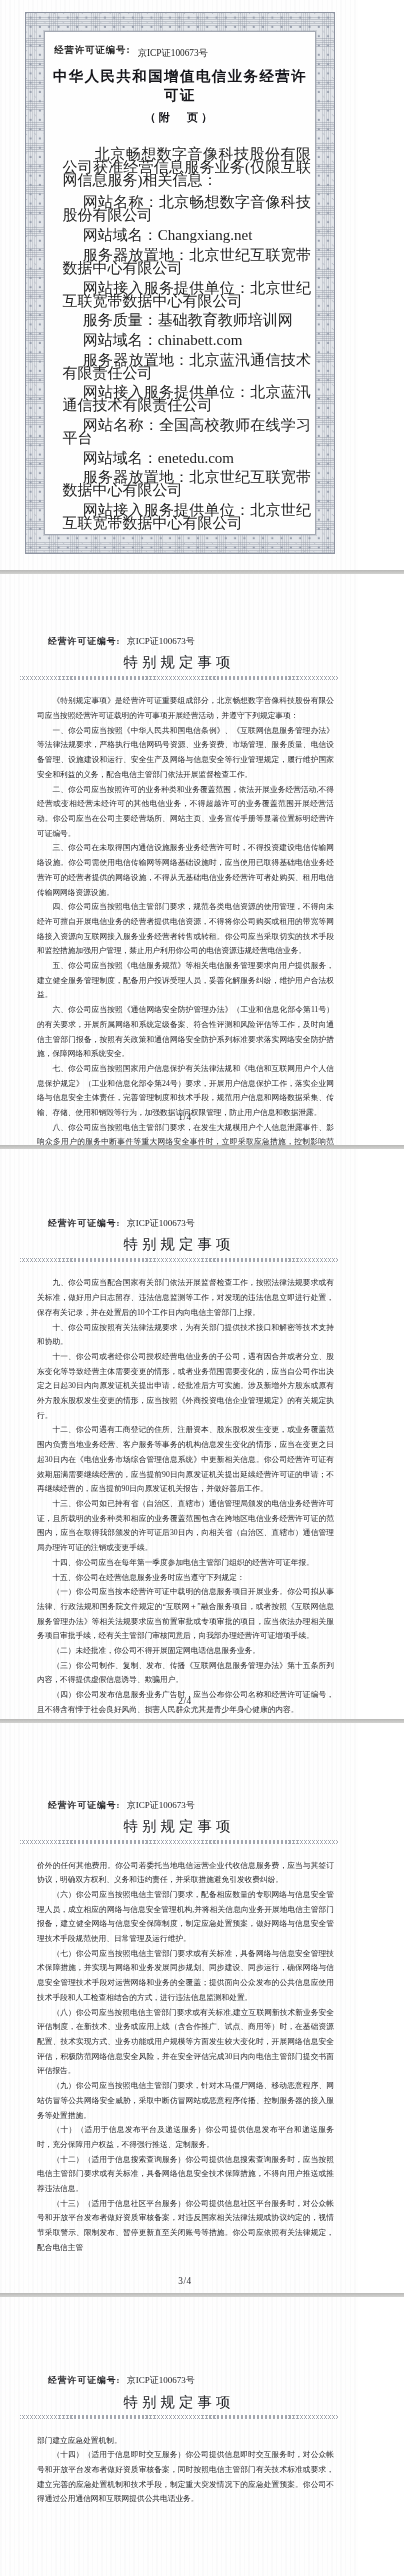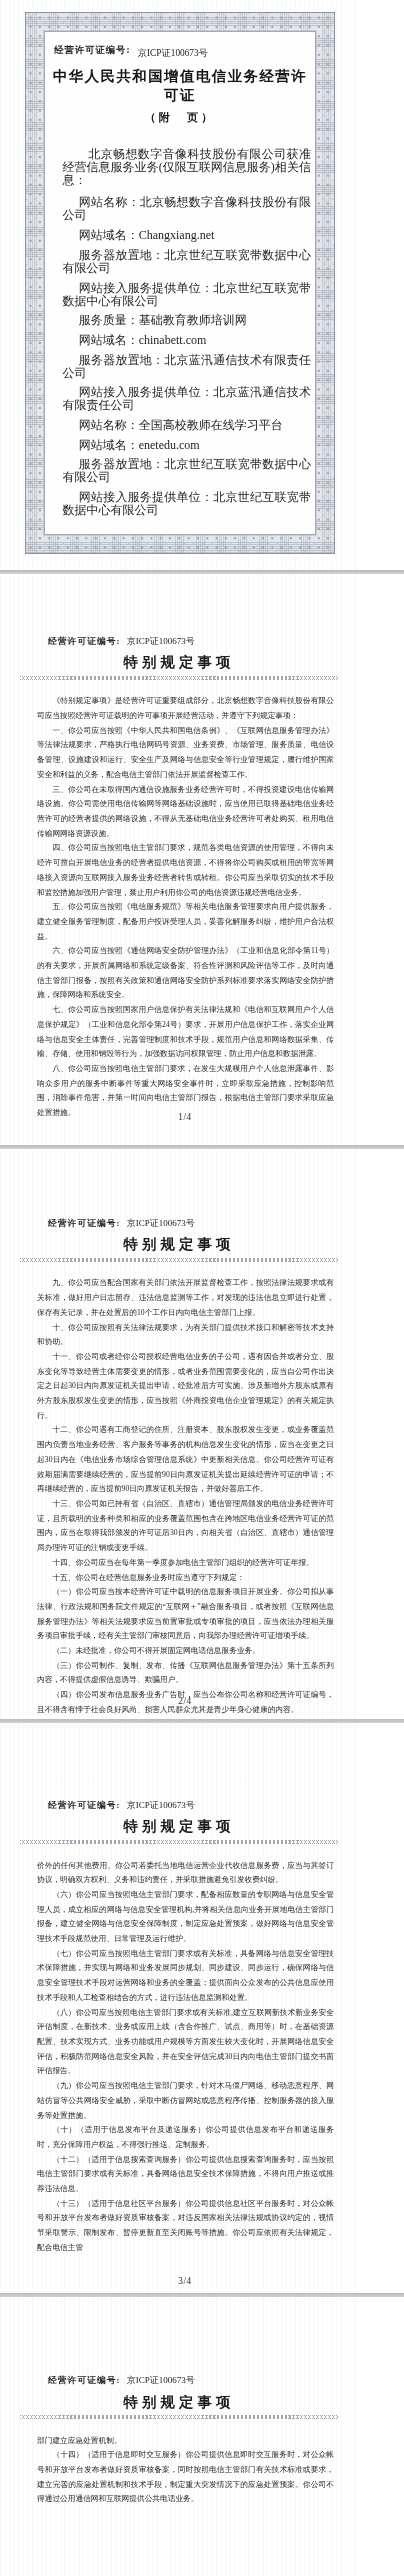--- a/index.html
+++ b/index.html
@@ -34,30 +34,30 @@
   .cert-inner{
     background:#fefefe;width:100%;height:100%;box-sizing:border-box;
     border:0.5px solid #a3a8b2;box-shadow:0 0 0 1px rgba(160,166,178,0.35);
     padding:7.2px 0 0 0;position:relative;
   }
   .cert-hdr{display:flex;align-items:flex-end;margin:4.1px 0 0 9.3px;}
   .cert-hdr .lbl{font-size:9.3px;font-weight:700;letter-spacing:1px;color:#222;}
   .cert-hdr .val{font-size:9.3px;margin-left:7.2px;transform:translateY(2.6px);color:#1c1c1c;}
   .cert-title{margin-top:10.3px;text-align:center;font-size:14.4px;font-weight:700;letter-spacing:1.5px;color:#15151a;}
   .cert-sub{margin-top:5.2px;text-align:center;font-size:11px;font-weight:700;letter-spacing:3.1px;color:#15151a;}
-  .cert-body{margin:23px 4.1px 0 17.5px;font-size:12px;line-height:13px;text-align:justify;color:#222;}
+  .cert-body{margin:23px 4.1px 0 17.5px;font-size:15px;line-height:13px;text-align:justify;color:#222;}
   .cert-intro{margin:0 0 9.3px 0;text-indent:2.15em;}
   .cert-item{margin:6.7px 0 0 0;text-indent:1.35em;}
 
   
   .hdr{display:flex;align-items:baseline;padding-left:48px;}
   .pt118{padding-top:61px;} .pt132{padding-top:68px;} .pt148{padding-top:76px;} .pt150{padding-top:77px;}
   .hdr .lbl{font-size:8.8px;font-weight:700;letter-spacing:1px;color:#26262a;}
   .hdr .val{font-size:9px;margin-left:6.2px;color:#1d1d22;}
-  .sp-title{margin-top:5.2px;text-align:center;font-size:14.4px;font-weight:700;letter-spacing:4.1px;color:#1b1c20;}
+  .sp-title{margin-top:5.2px;text-align:center;font-size:14.4px;font-weight:400;letter-spacing:4.1px;color:#1b1c20;}
   .wavy{
     width:318px;height:4.1px;margin:3.6px auto 0 auto;opacity:.75;
     background:
       repeating-linear-gradient(115deg, #868c97 0 1px, rgba(0,0,0,0) 1px 3.6px),
       repeating-linear-gradient(65deg, #868c97 0 1px, rgba(0,0,0,0) 1px 3.6px);
   }
   .body{
     margin:14.4px 24px 0 37px;font-size:7.7px;line-height:14.7px;
     text-align:justify;color:#26262a;
   }
@@ -104,20 +104,21 @@
   <div class="page p2">
     <div class="hdr pt118">
       <span class="lbl">经营许可证编号:</span>
       <span class="val">京ICP证100673号</span>
     </div>
     <div class="sp-title">特别规定事项</div>
     <div class="wavy"></div>
     <div class="body">
       <p>《特别规定事项》是经营许可证重要组成部分，北京畅想数字音像科技股份有限公司应当按照经营许可证载明的许可事项开展经营活动，并遵守下列规定事项：</p>
       <p>一、你公司应当按照《中华人民共和国电信条例》、《互联网信息服务管理办法》等法律法规要求，严格执行电信网码号资源、业务资费、市场管理、服务质量、电信设备管理、设施建设和运行、安全生产及网络与信息安全等行业管理规定，履行维护国家安全和利益的义务，配合电信主管部门依法开展监督检查工作。</p>
+      <p>二、你公司应当按照许可的业务种类和业务覆盖范围，依法开展业务经营活动,不得经营或变相经营未经许可的其他电信业务，不得超越许可的业务覆盖范围开展经营活动。你公司应当在公司主要经营场所、网站主页、业务宣传手册等显著位置标明经营许可证编号。</p>
       <p>三、你公司在未取得国内通信设施服务业务经营许可时，不得投资建设电信传输网络设施。你公司需使用电信传输网等网络基础设施时，应当使用已取得基础电信业务经营许可的经营者提供的网络设施，不得从无基础电信业务经营许可者处购买、租用电信传输网网络资源设施。</p>
       <p>四、你公司应当按照电信主管部门要求，规范各类电信资源的使用管理，不得向未经许可擅自开展电信业务的经营者提供电信资源，不得将你公司购买或租用的带宽等网络接入资源向互联网接入服务业务经营者转售或转租。你公司应当采取切实的技术手段和监控措施加强用户管理，禁止用户利用你公司的电信资源违规经营电信业务。</p>
       <p>五、你公司应当按照《电信服务规范》等相关电信服务管理要求向用户提供服务，建立健全服务管理制度，配备用户投诉受理人员，妥善化解服务纠纷，维护用户合法权益。</p>
       <p>六、你公司应当按照《通信网络安全防护管理办法》（工业和信息化部令第11号）的有关要求，开展所属网络和系统定级备案、符合性评测和风险评估等工作，及时向通信主管部门报备，按照有关政策和通信网络安全防护系列标准要求落实网络安全防护措施，保障网络和系统安全。</p>
       <p>七、你公司应当按照国家用户信息保护有关法律法规和《电信和互联网用户个人信息保护规定》（工业和信息化部令第24号）要求，开展用户信息保护工作，落实企业网络与信息安全主体责任，完善管理制度和技术手段，规范用户信息和网络数据采集、传输、存储、使用和销毁等行为，加强数据访问权限管理，防止用户信息和数据泄露。</p>
       <p>八、你公司应当按照电信主管部门要求，在发生大规模用户个人信息泄露事件、影响众多用户的服务中断事件等重大网络安全事件时，立即采取应急措施，控制影响范围，消除事件危害，并第一时间向电信主管部门报告，根据电信主管部门要求采取应急处置措施。</p>
     </div>
     <div class="pnum pn2">1/4</div>
   </div>
 

